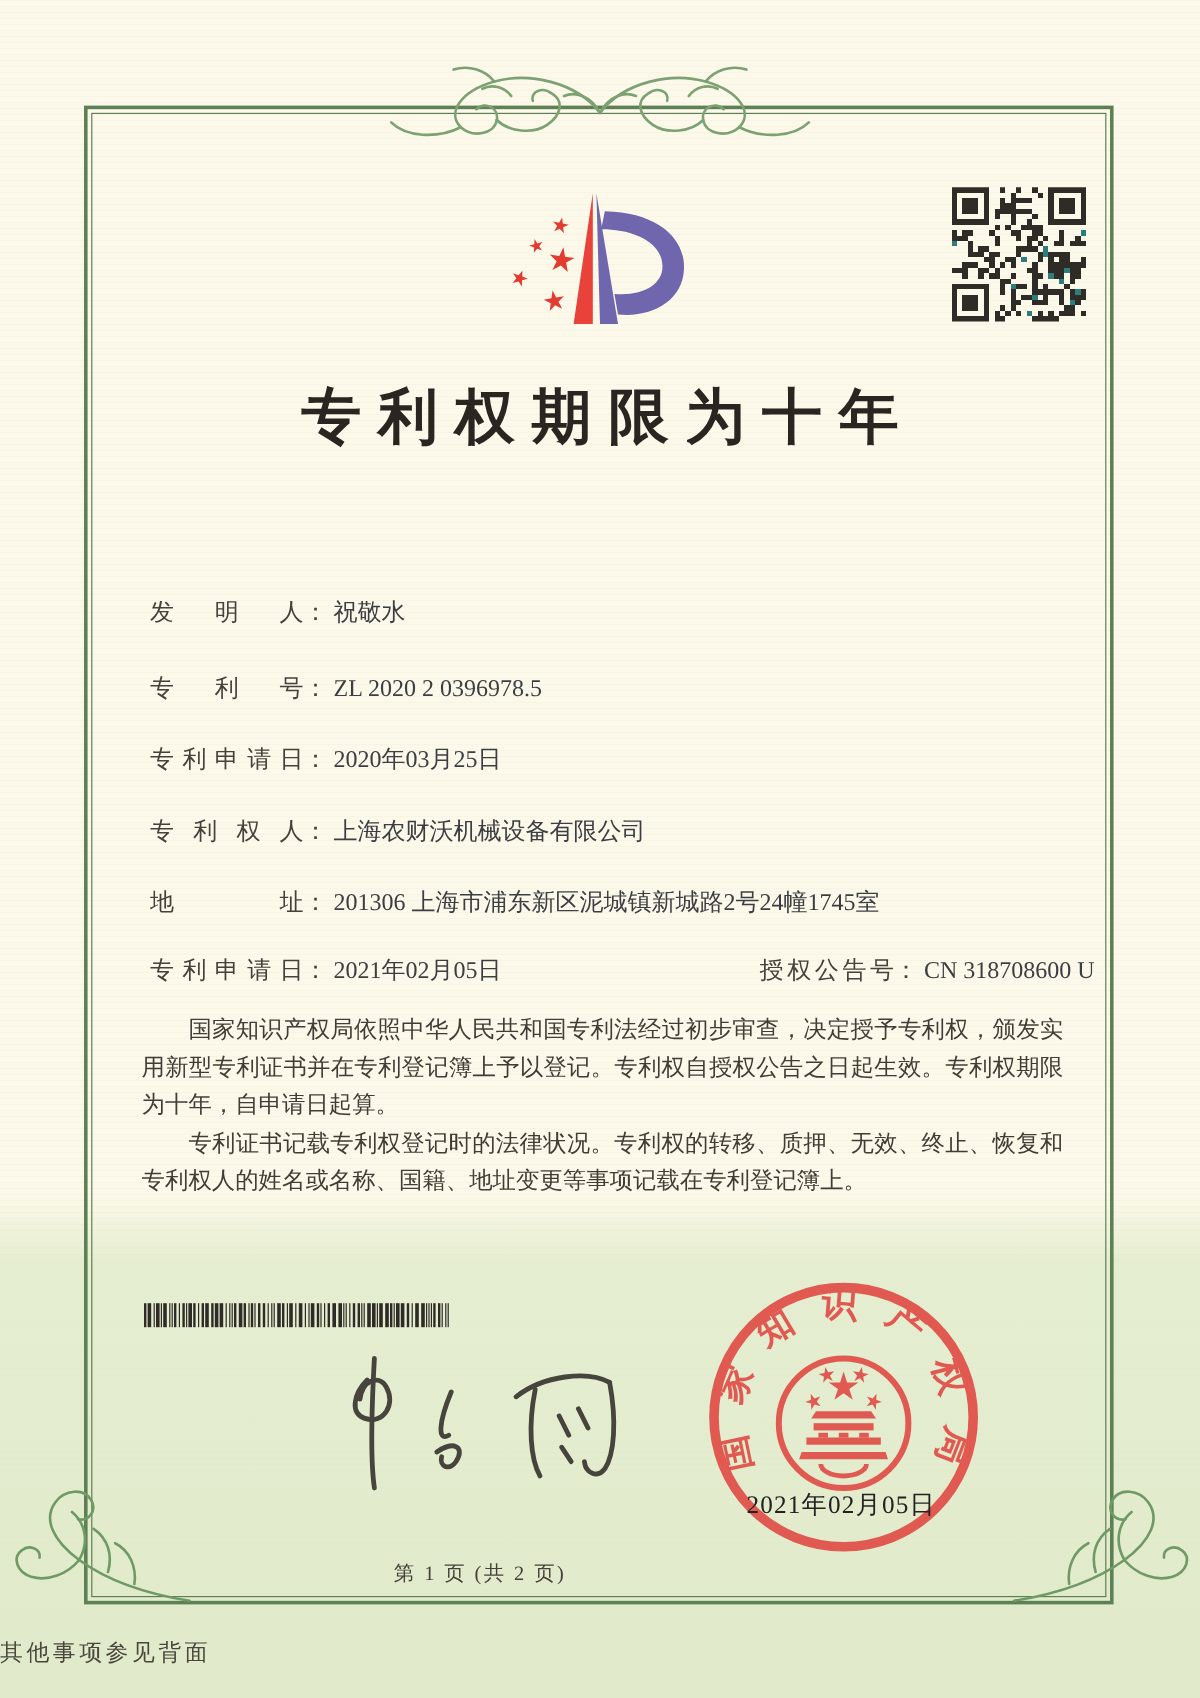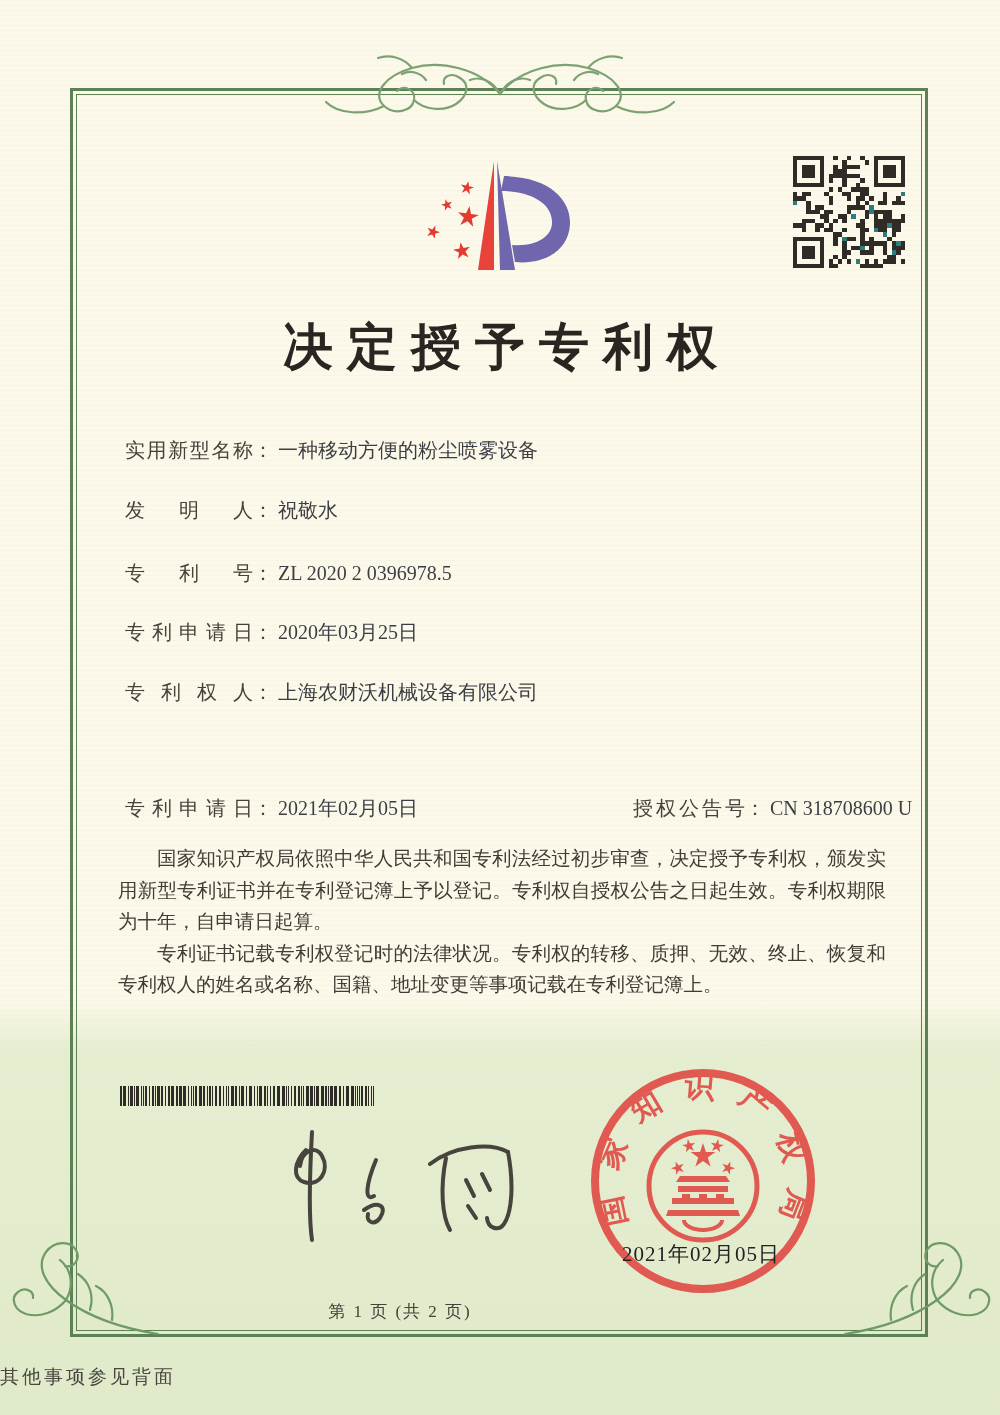--- a/index.html
+++ b/index.html
@@ -309,41 +309,41 @@
       <rect x="1" y="1" width="5" height="5" fill="#fdf9ea"></rect>
       <rect x="2" y="2" width="3" height="3" fill="#2f2b26"></rect>
       <rect x="18" y="0" width="7" height="7" fill="#2f2b26"></rect>
       <rect x="19" y="1" width="5" height="5" fill="#fdf9ea"></rect>
       <rect x="20" y="2" width="3" height="3" fill="#2f2b26"></rect>
       <rect x="0" y="18" width="7" height="7" fill="#2f2b26"></rect>
       <rect x="1" y="19" width="5" height="5" fill="#fdf9ea"></rect>
       <rect x="2" y="20" width="3" height="3" fill="#2f2b26"></rect>
     </svg>
 
-  <div class="title">决定授予专利权</div>
-
-  <div class="field-row" style="top:437px">
-    <span class="lbl">实用新型名称</span><span class="colon">：</span>
-    <span class="val">一种移动方便的粉尘喷雾设备</span>
-  </div>
+  <div class="title">专利权期限为十年</div>
+
   <div class="field-row" style="top:497px">
     <span class="lbl">发明人</span><span class="colon">：</span>
     <span class="val">祝敬水</span>
   </div>
   <div class="field-row" style="top:560px">
     <span class="lbl">专利号</span><span class="colon">：</span>
     <span class="val">ZL 2020 2 0396978.5</span>
   </div>
   <div class="field-row" style="top:619px">
     <span class="lbl">专利申请日</span><span class="colon">：</span>
     <span class="val">2020年03月25日</span>
   </div>
   <div class="field-row" style="top:679px">
     <span class="lbl">专利权人</span><span class="colon">：</span>
     <span class="val">上海农财沃机械设备有限公司</span>
+  </div>
+  <div class="field-row" style="top:738px">
+    <span class="lbl">地址</span><span class="colon">：</span>
+    <span class="val">201306 上海市浦东新区泥城镇新城路2号24幢1745室</span>
   </div>
   <div class="field-row" style="top:795px">
     <span class="lbl">专利申请日</span><span class="colon">：</span>
     <span class="val">2021年02月05日</span>
     <span class="row2">
       <span class="lbl2">授权公告号</span><span class="colon">：</span>
       <span class="val">CN 318708600 U</span>
     </span>
   </div>
 

